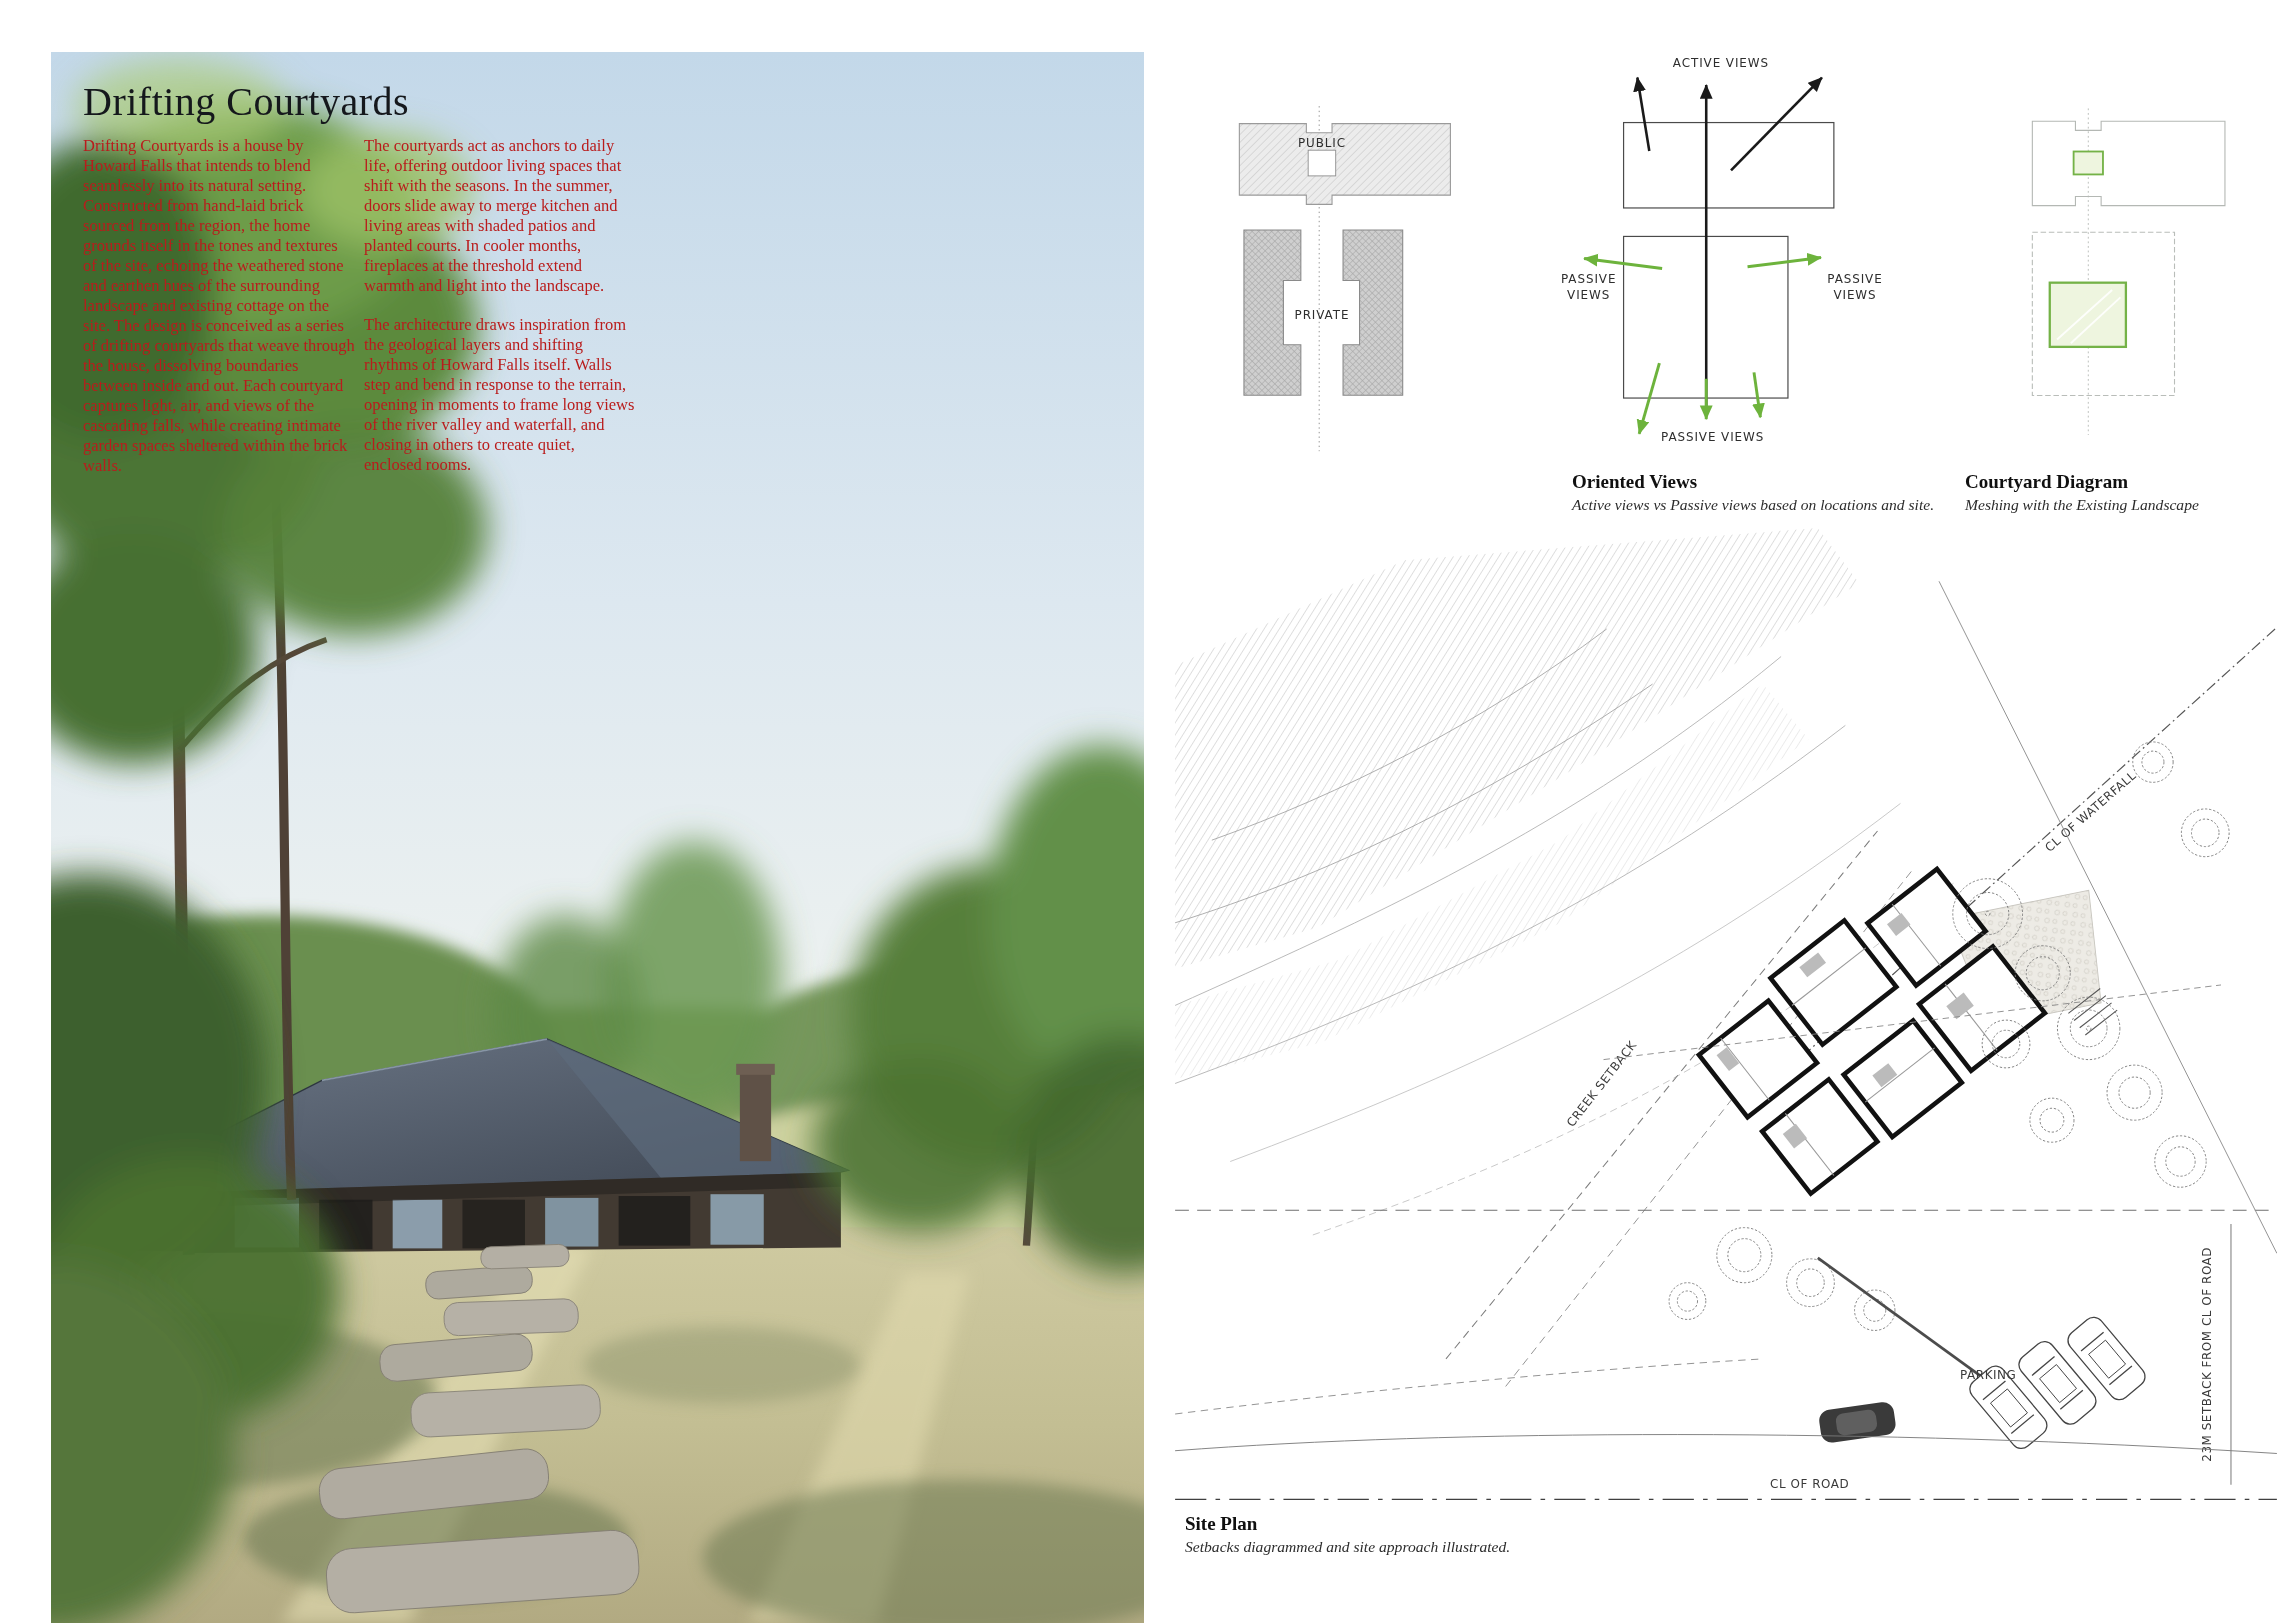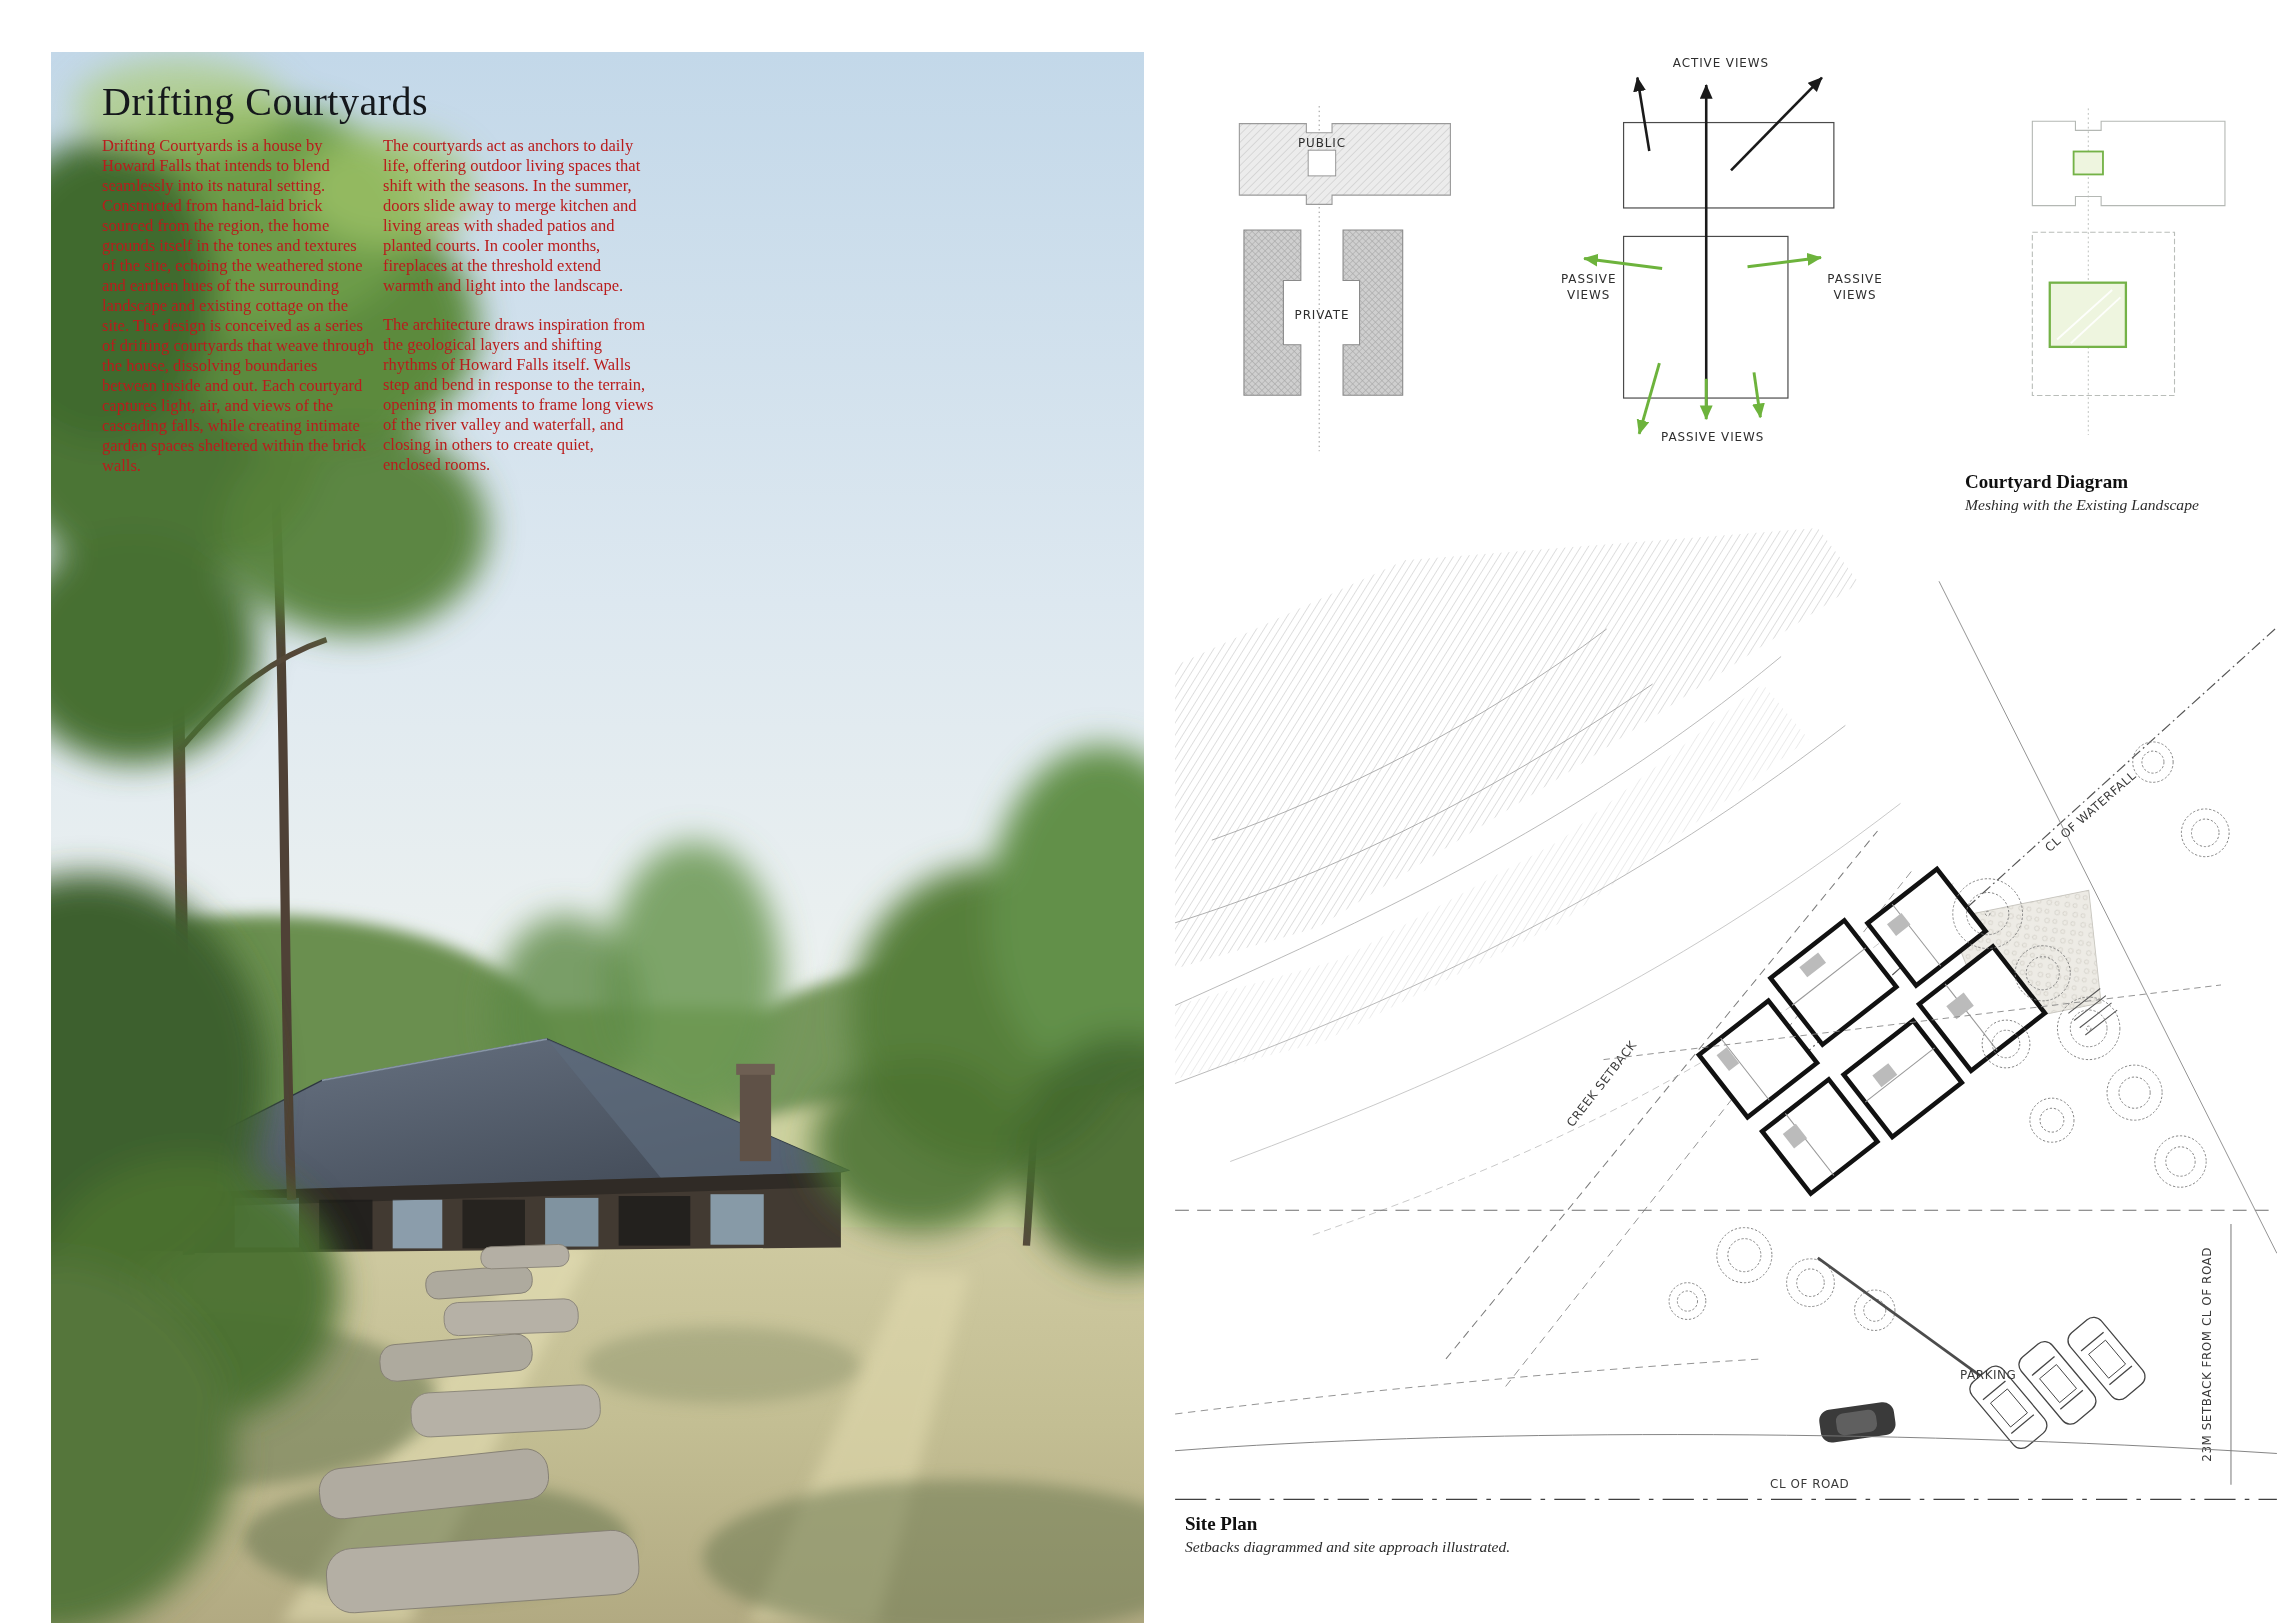--- a/index.html
+++ b/index.html
@@ -3,21 +3,21 @@
 <meta charset="utf-8">
 <style>
   html,body{margin:0;padding:0;background:#fff;}
   body{width:2296px;height:1624px;position:relative;overflow:hidden;
        font-family:"Liberation Serif","DejaVu Serif",serif;color:#1f2328;}
   .board{position:absolute;inset:0;background:#fff;}
 
   
   .photo-wrap{position:absolute;left:51px;top:52px;width:1093px;height:1571px;overflow:hidden;}
   .photo-wrap svg{display:block;}
-  .photo-overlay{position:absolute;left:67px;top:52px;width:1093px;height:1108px;}
+  .photo-overlay{position:absolute;left:48px;top:52px;width:1093px;height:1108px;}
   .page-title{position:absolute;left:35px;top:26px;font-size:40px;font-weight:400;
               letter-spacing:0.5px;color:#15181c;margin:0;}
   .intro-col{position:absolute;top:84px;width:272px;font-size:16.5px;line-height:20px;
              color:#b91c1c;text-align:left;}
   .intro-col p{margin:0 0 19px 0;}
   .col1{left:35px;}
   .col2{left:316px;}
   .col3{left:601px;}
 
   
@@ -211,20 +211,24 @@
     <path d="M8,14 L55,14 L55,24 L83,24 L83,14 L218,14 L218,106 L83,106 L83,96 L55,96 L55,106 L8,106 Z" fill="none" stroke="#b4b8b4" stroke-width="1.2"></path>
     <rect x="8" y="135" width="155" height="178" fill="none" stroke="#b9bdb9" stroke-width="1.2" stroke-dasharray="6,3"></rect>
     <rect x="53" y="47" width="32" height="25" fill="#eef5df" stroke="#74b247" stroke-width="2"></rect>
     <g>
       <rect x="27" y="190" width="83" height="70" fill="#eef5df" stroke="#74b247" stroke-width="2.5"></rect>
       <line x1="35" y1="252" x2="95" y2="198" stroke="#ffffff" stroke-width="2" opacity="0.9"></line>
       <line x1="50" y1="256" x2="104" y2="206" stroke="#ffffff" stroke-width="2" opacity="0.9"></line>
     </g>
   </svg>
 
+  <div class="caption" style="left:1572px;top:471px;">
+    <div class="cap-title">Oriented Views</div>
+    <div class="cap-sub">Active views vs Passive views based on locations and site.</div>
+  </div>
   <div class="caption" style="left:1965px;top:471px;">
     <div class="cap-title">Courtyard Diagram</div>
     <div class="cap-sub">Meshing with the Existing Landscape</div>
   </div>
 
   <svg class="diagram" style="left:1175px;top:528px;" width="1102" height="987" viewBox="0 0 1200 1075">
     <defs>
       <pattern id="slope" width="7" height="7" patternTransform="rotate(32)" patternUnits="userSpaceOnUse">
         <line x1="0" y1="0" x2="0" y2="7" stroke="#b0b0b0" stroke-width="1"></line>
       </pattern>

